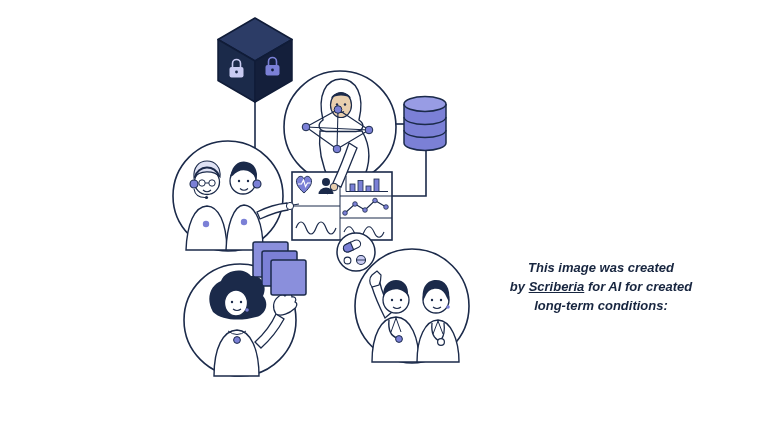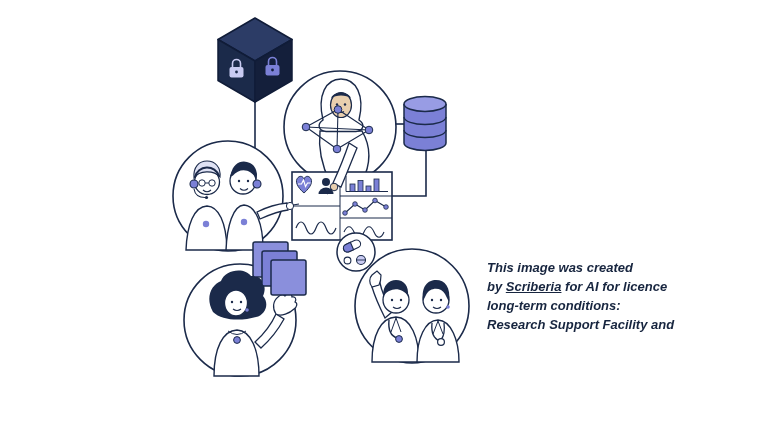--- a/index.html
+++ b/index.html
@@ -4,21 +4,21 @@
 <style>
   html, body {
     margin: 0;
     padding: 0;
     width: 768px;
     height: 432px;
     background: #ffffff;
     font-family: "Liberation Sans", sans-serif;
     overflow: hidden;
   }
-  .stage { position: relative; width: 615px; height: 432px; background:#ffffff; }
+  .stage { position: relative; width: 615px; height: 432px; background:#ffffff;text-align:center; }
   .canvas { position: absolute; left: 0; top: 0; }
   .attribution {
     position: absolute;
     left: 487px;
     top: 258px;
     width: 228px;
     font-style: italic;
     font-weight: 600;
     font-size: 13px;
     line-height: 19px;
@@ -218,18 +218,17 @@
         <path d="M257,212 C267,207 277,204 287,203 L288,210 C278,211 269,215 260,219 Z" fill="#fff" stroke="#1b2a4a" stroke-width="1.3"></path>
         <circle cx="290" cy="206" r="3.6" fill="#fff" stroke="#1b2a4a" stroke-width="1"></circle>
         <path d="M293,205 L299,204" stroke="#1b2a4a" stroke-width="1.2" fill="none"></path>
       </g>
 
     </svg>
   </div>
 
   <div class="attribution">
     <div>This image was created</div>
-    <div><span>by </span><a href="#">Scriberia</a><span> for AI for licence</span></div>
+    <div><span>by </span><a href="#">Scriberia</a><span> for AI for created</span></div>
     <div>long-term conditions:</div>
-    <div>Research Support Facility and</div>
   </div>
 
 </div>
 
 </body></html>

